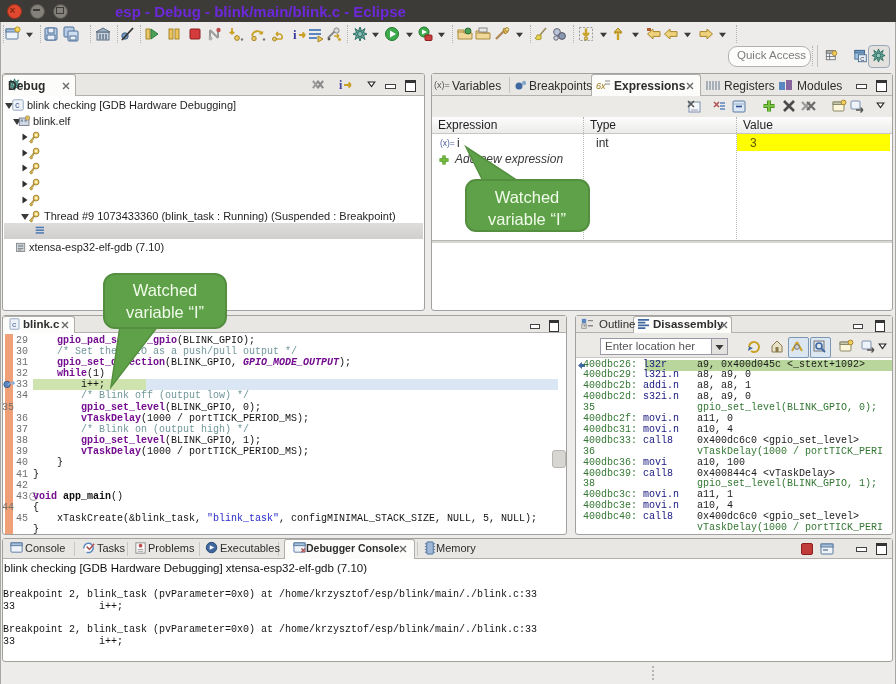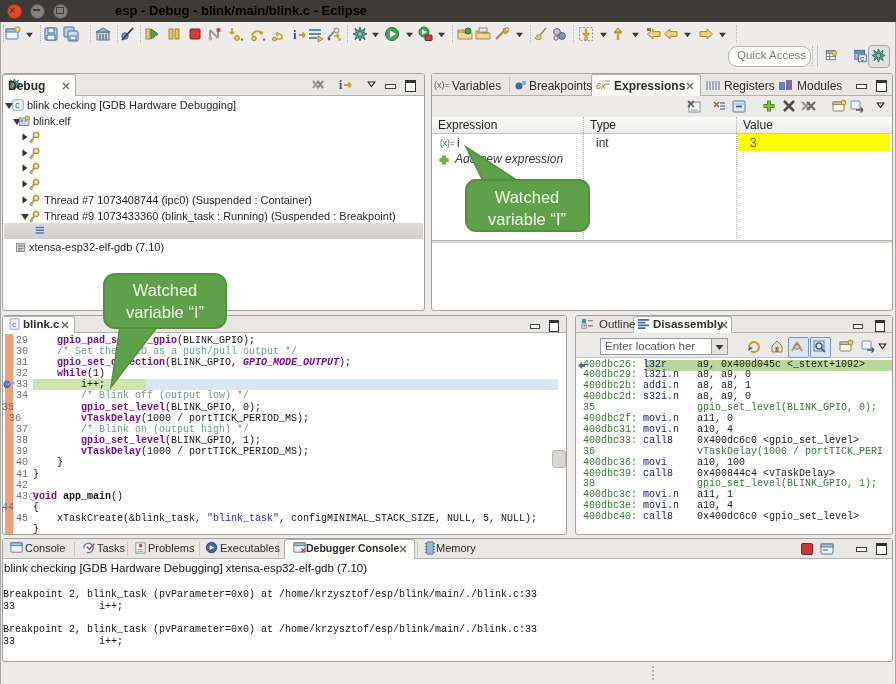--- a/index.html
+++ b/index.html
@@ -22,21 +22,21 @@
 .mn{color:#15157e}
 </style></head><body>
 
 <div class="abs" style="left:0;top:0;width:896px;height:22px;background:#3c3b37"></div>
 <div class="abs" style="left:7px;top:4px;width:13px;height:13px;border-radius:50%;background:#e0492f;border:1px solid #9e3018"></div>
 <div class="abs" style="left:9.5px;top:5px;width:10px;height:6px;color:#7e2813;font-size:10px;font-weight:bold;line-height:11px">×</div>
 <div class="abs" style="left:30px;top:4px;width:13px;height:13px;border-radius:50%;background:#84807a;border:1px solid #55524c"></div>
 <div class="abs" style="left:33px;top:9px;width:7px;height:2px;background:#3f3c37"></div>
 <div class="abs" style="left:53px;top:4px;width:13px;height:13px;border-radius:50%;background:#84807a;border:1px solid #55524c"></div>
 <div class="abs" style="left:56px;top:7px;width:6px;height:5px;border:1.5px solid #3f3c37"></div>
-<div class="abs" style="left:115px;top:3px;font-size:13px;font-weight:bold;color:#000000">esp - Debug - blink/main/blink.c - Eclipse</div>
+<div class="abs" style="left:115px;top:3px;font-size:15px;font-weight:bold;color:#6d28d9">esp - Debug - blink/main/blink.c - Eclipse</div>
 <div class="abs" style="left:0;top:22px;width:896px;height:50px;background:#edecea"></div>
 <div class="sep" style="left:3px"></div>
 <div class="sep" style="left:40px"></div>
 <div class="sep" style="left:90px"></div>
 <div class="sep" style="left:117px"></div>
 <div class="sep" style="left:140px"></div>
 <div class="sep" style="left:347px"></div>
 <div class="sep" style="left:452px"></div>
 <div class="sep" style="left:530px"></div>
 <div class="sep" style="left:573px"></div>
@@ -295,21 +295,20 @@
       <path d="M7 7 L2 13 L4 15 L6 13 L5 12 L7 10 Z" fill="#d4b44a" stroke="#8f7320" stroke-width="0.8"></path>
     </svg>
     <svg class="abs" style="left:17px;top:100px" width="8" height="8" viewBox="0 0 8 8">
       <path d="M1.5 0.5 L6.5 4 L1.5 7.5 Z" fill="#2e2e2e"></path>
     </svg>
     <svg class="abs" style="left:24px;top:98px" width="13" height="13" viewBox="0 0 16 16">
       <circle cx="10" cy="5" r="3.6" fill="#e8cd6a" stroke="#8f7320"></circle>
       <circle cx="10" cy="5" r="1.4" fill="#fff8dc"></circle>
       <path d="M7 7 L2 13 L4 15 L6 13 L5 12 L7 10 Z" fill="#d4b44a" stroke="#8f7320" stroke-width="0.8"></path>
     </svg>
-    <div class="trow" style="left:40px;top:96px">Thread #7 1073408744 (ipc0) (Suspended : Container)</div>
     <svg class="abs" style="left:17px;top:117px" width="8" height="8" viewBox="0 0 8 8">
       <path d="M0 1 L8 1 L4 7 Z" fill="#3a3a3a"></path>
     </svg>
     <svg class="abs" style="left:24px;top:114px" width="13" height="13" viewBox="0 0 16 16">
       <circle cx="10" cy="5" r="3.6" fill="#e8cd6a" stroke="#8f7320"></circle>
       <circle cx="10" cy="5" r="1.4" fill="#fff8dc"></circle>
       <path d="M7 7 L2 13 L4 15 L6 13 L5 12 L7 10 Z" fill="#d4b44a" stroke="#8f7320" stroke-width="0.8"></path>
     </svg>
     <div class="trow" style="left:40px;top:112px">Thread #9 1073433360 (blink_task : Running) (Suspended : Breakpoint)</div>
     <div class="abs" style="left:0px;top:127px;width:419px;height:16px;background:linear-gradient(#dedddb,#d0cfcd)"></div>
@@ -429,21 +428,21 @@
 <div class="abs" style="left:549px;top:320px;width:8px;height:8px;border:1px solid #333;border-top:3px solid #333;background:#fff"></div>
 <div class="abs" style="left:5px;top:334px;width:8px;height:200px;background:#efa077"></div>
 <div class="abs" style="left:2px;top:0">
     <div class="abs mono" style="left:0;top:334.5px;width:26px;text-align:right;font-size:10px;color:#6f6f6f;line-height:11px">29</div>
     <div class="abs mono" style="left:0;top:345.7px;width:26px;text-align:right;font-size:10px;color:#6f6f6f;line-height:11px">30</div>
     <div class="abs mono" style="left:0;top:356.8px;width:26px;text-align:right;font-size:10px;color:#6f6f6f;line-height:11px">31</div>
     <div class="abs mono" style="left:0;top:368.0px;width:26px;text-align:right;font-size:10px;color:#6f6f6f;line-height:11px">32</div>
     <div class="abs mono" style="left:0;top:379.2px;width:26px;text-align:right;font-size:10px;color:#6f6f6f;line-height:11px">33</div>
     <div class="abs mono" style="left:0;top:390.4px;width:26px;text-align:right;font-size:10px;color:#6f6f6f;line-height:11px">34</div>
     <div class="abs mono" style="left:0;top:401.5px;width:26px;text-align:left;font-size:10px;color:#6f6f6f;line-height:11px">35</div>
-    <div class="abs mono" style="left:0;top:412.7px;width:26px;text-align:center;font-size:10px;color:#6f6f6f;line-height:11px">36</div>
+    <div class="abs mono" style="left:0;top:412.7px;width:26px;text-align:right;font-size:10px;color:#6f6f6f;line-height:11px">36</div>
     <div class="abs mono" style="left:0;top:423.9px;width:26px;text-align:right;font-size:10px;color:#6f6f6f;line-height:11px">37</div>
     <div class="abs mono" style="left:0;top:435.0px;width:26px;text-align:right;font-size:10px;color:#6f6f6f;line-height:11px">38</div>
     <div class="abs mono" style="left:0;top:446.2px;width:26px;text-align:right;font-size:10px;color:#6f6f6f;line-height:11px">39</div>
     <div class="abs mono" style="left:0;top:457.4px;width:26px;text-align:right;font-size:10px;color:#6f6f6f;line-height:11px">40</div>
     <div class="abs mono" style="left:0;top:468.5px;width:26px;text-align:right;font-size:10px;color:#6f6f6f;line-height:11px">41</div>
     <div class="abs mono" style="left:0;top:479.7px;width:26px;text-align:right;font-size:10px;color:#6f6f6f;line-height:11px">42</div>
     <div class="abs mono" style="left:0;top:490.9px;width:26px;text-align:right;font-size:10px;color:#6f6f6f;line-height:11px">43</div>
     <div class="abs mono" style="left:0;top:502.1px;width:26px;font-size:10px;color:#6f6f6f;line-height:11px">44</div>
     <div class="abs mono" style="left:0;top:513.2px;width:26px;text-align:right;font-size:10px;color:#6f6f6f;line-height:11px">45</div>
   </div>
@@ -541,21 +540,21 @@
 <span class="ga">400dbc2f:</span> <span class="mn">movi.n</span>   a11, 0
 <span class="ga">400dbc31:</span> <span class="mn">movi.n</span>   a10, 4
 <span class="ga">400dbc33:</span> <span class="mn">call8</span>    0x400dc6c0 &lt;gpio_set_level&gt;
 <span class="ga">36                 vTaskDelay(1000 / portTICK_PERI</span>
 <span class="ga">400dbc36:</span> <span class="mn">movi</span>     a10, 100
 <span class="ga">400dbc39:</span> <span class="mn">call8</span>    0x400844c4 &lt;vTaskDelay&gt;
 <span class="ga">38                 gpio_set_level(BLINK_GPIO, 1);</span>
 <span class="ga">400dbc3c:</span> <span class="mn">movi.n</span>   a11, 1
 <span class="ga">400dbc3e:</span> <span class="mn">movi.n</span>   a10, 4
 <span class="ga">400dbc40:</span> <span class="mn">call8</span>    0x400dc6c0 &lt;gpio_set_level&gt;
-</pre>
+<span class="ga">                   vTaskDelay(1000 / portTICK_PERI</span></pre>
 <div class="panel" style="left:2px;top:538px;width:891px;height:124px"></div>
 <div class="tabbar abs" style="left:3px;top:539px;width:889px;height:20px"></div>
 <div class="tab" style="left:284px;top:539px;width:131px;height:20px"></div>
 <div class="abs" style="left:74px;top:542px;height:14px;border-left:1px solid #c9c7c4"></div>
 <div class="abs" style="left:127px;top:542px;height:14px;border-left:1px solid #c9c7c4"></div>
 <div class="abs" style="left:199px;top:542px;height:14px;border-left:1px solid #c9c7c4"></div>
 <div class="abs" style="left:278px;top:542px;height:14px;border-left:1px solid #c9c7c4"></div>
 <div class="abs" style="left:417px;top:542px;height:14px;border-left:1px solid #c9c7c4"></div>
 <svg class="abs" style="left:10px;top:541px" width="14" height="14" viewBox="0 0 15 15">
     <rect x="1" y="2" width="12" height="10" rx="1" fill="#eef3fa" stroke="#5b7aa0"></rect>

